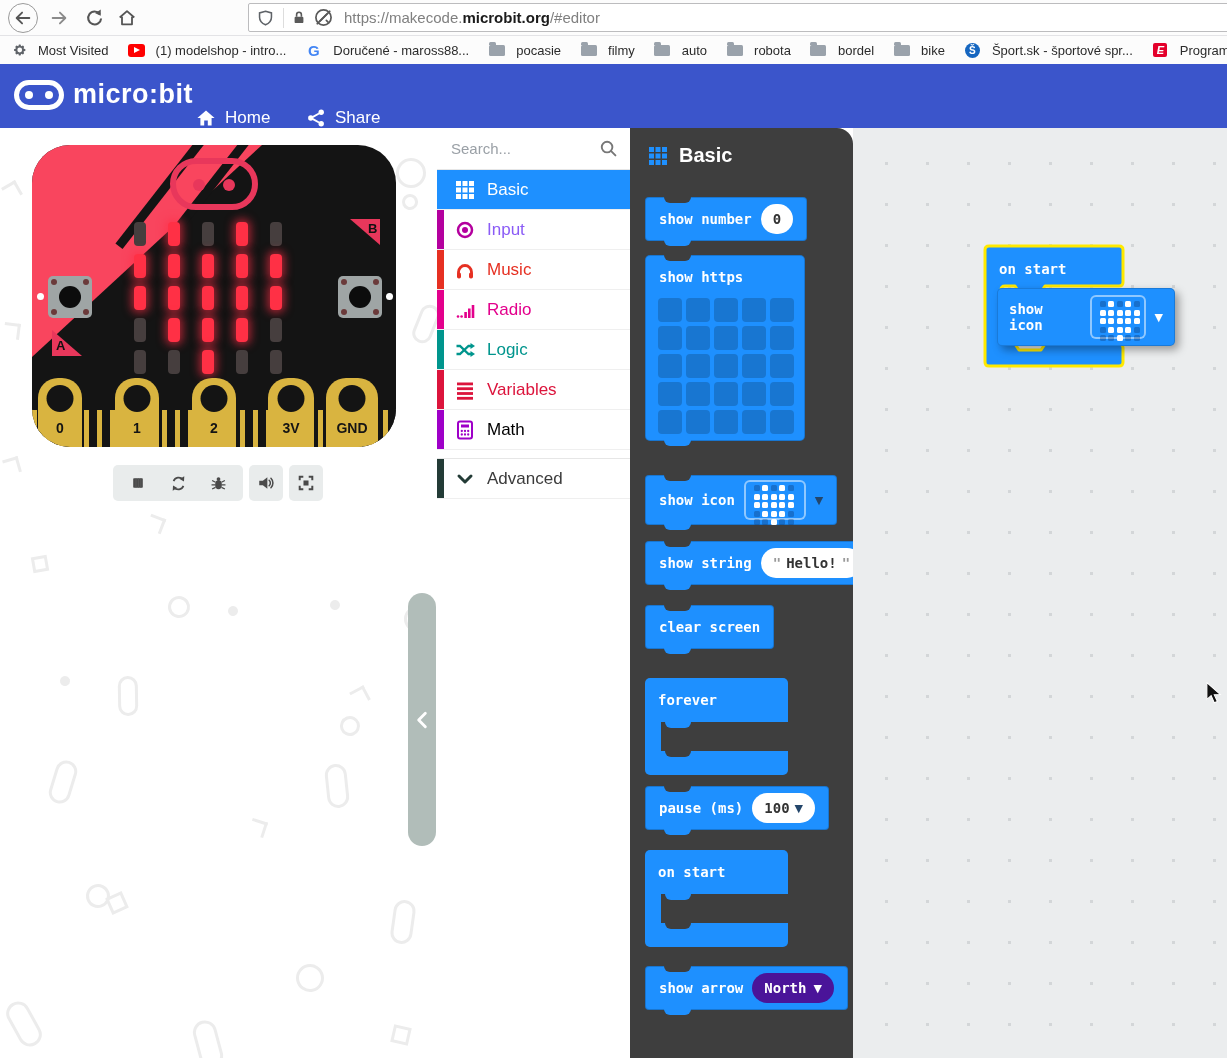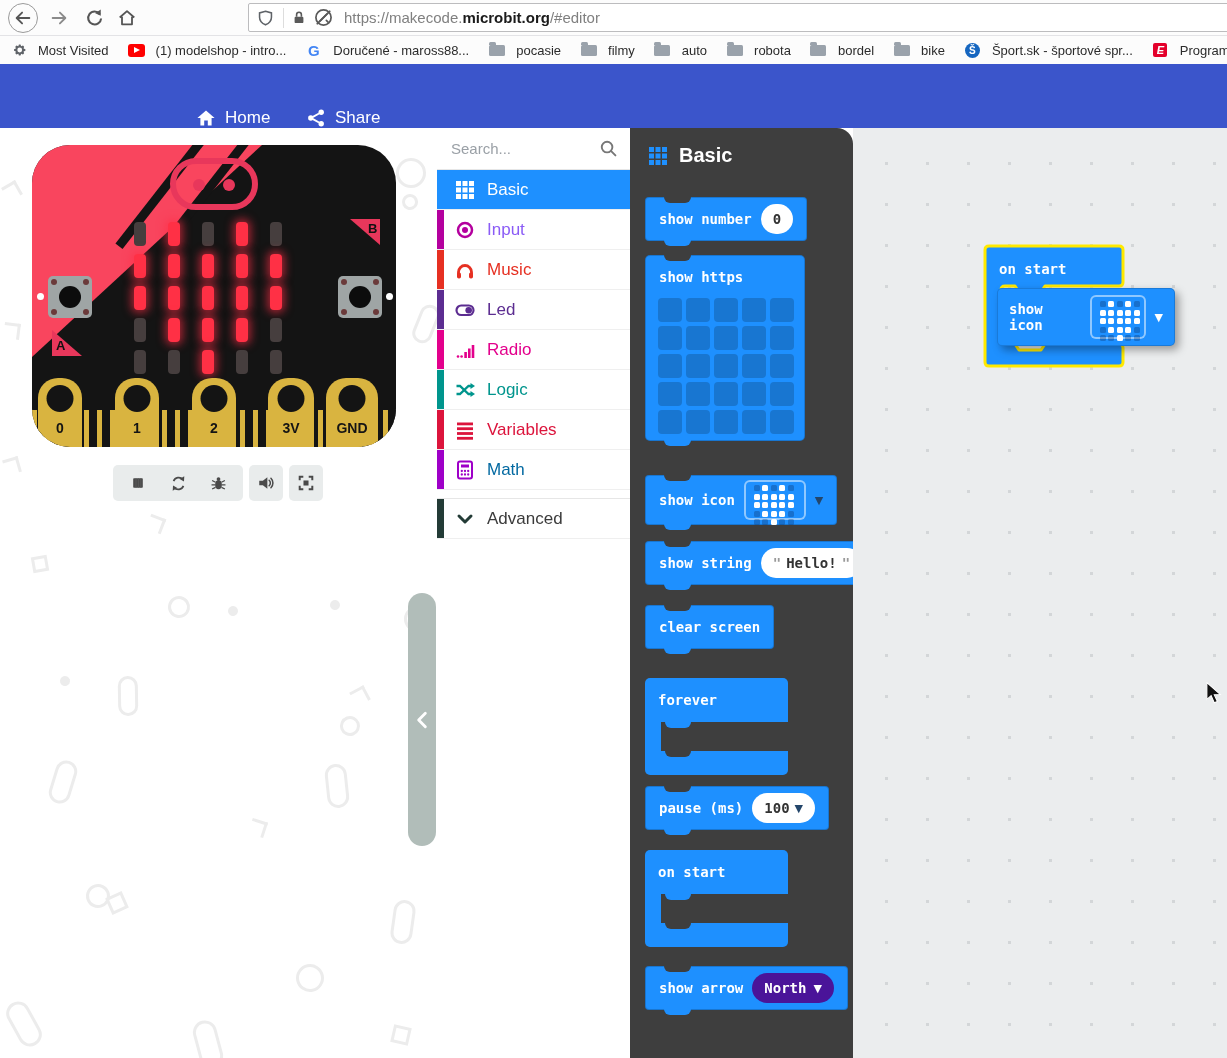--- a/index.html
+++ b/index.html
@@ -296,20 +296,27 @@
       </span>
       <span class="bm-item">
         <span class="bm-icon">
           <span class="i-es">E</span>
         </span>
         <span class="bm-label">Program | Eurosport Pl...</span>
       </span>
     </div>
 
   <div class="header">
+    <div class="brand">
+      <span class="brand-face">
+          <i class="e1"></i>
+          <i class="e2"></i>
+        </span>
+      <span class="brand-text">micro:bit</span>
+    </div>
     <div class="hnav hnav-home">
       <svg width="20" height="20" viewBox="0 0 20 20">
           <path d="M10,2.6 L18.6,10 H15.6 V17.4 H11.8 V12.6 H8.2 V17.4 H4.4 V10 H1.4 Z" fill="#fff"></path>
         </svg>
       <span>Home</span>
     </div>
     <div class="hnav hnav-share">
       <svg width="20" height="20" viewBox="0 0 20 20">
           <circle cx="4.8" cy="10" r="2.7" fill="#fff"></circle>
           <circle cx="15.2" cy="4.3" r="2.7" fill="#fff"></circle>
@@ -525,30 +532,20 @@
             <span class="cat-icon" style="color: rgb(230, 48, 34);">
               <svg width="20" height="20" viewBox="0 0 20 20">
                 <path d="M3.5,14 v-2 a6.5,6.5 0 0 1 13,0 v2" fill="none" stroke="currentColor" stroke-width="2.8" stroke-linecap="round"></path>
                 <rect x="2" y="12.5" width="4" height="6" rx="1.8" fill="currentColor"></rect>
                 <rect x="14" y="12.5" width="4" height="6" rx="1.8" fill="currentColor"></rect>
               </svg>
             </span>
             <span class="cat-label" style="color: rgb(230, 48, 34);">Music</span>
           </div>
           <div class="cat-row">
-            <span class="cat-bar" style="background: rgb(92, 45, 145);"></span>
-            <span class="cat-icon" style="color: rgb(92, 45, 145);">
-              <svg width="20" height="20" viewBox="0 0 20 20">
-                <rect x="1.5" y="5.5" width="17" height="9.5" rx="4.7" fill="none" stroke="currentColor" stroke-width="2.2"></rect>
-                <circle cx="13.7" cy="10.2" r="3.3" fill="currentColor"></circle>
-              </svg>
-            </span>
-            <span class="cat-label" style="color: rgb(92, 45, 145);">Led</span>
-          </div>
-          <div class="cat-row">
             <span class="cat-bar" style="background: rgb(227, 0, 140);"></span>
             <span class="cat-icon" style="color: rgb(227, 0, 140);">
               <svg width="20" height="20" viewBox="0 0 20 20">
                 <g fill="currentColor">
                   <circle cx="3" cy="16.5" r="1.3"></circle>
                   <circle cx="6.6" cy="16.5" r="1.3"></circle>
                   <rect x="9.3" y="12" width="2.6" height="6"></rect>
                   <rect x="13" y="8.5" width="2.6" height="9.5"></rect>
                   <rect x="16.7" y="5" width="2.6" height="13"></rect>
                 </g>
@@ -593,21 +590,21 @@
                 <g fill="currentColor">
                   <circle cx="6.8" cy="11" r="1.15"></circle>
                   <circle cx="10" cy="11" r="1.15"></circle>
                   <circle cx="13.2" cy="11" r="1.15"></circle>
                   <circle cx="6.8" cy="14.5" r="1.15"></circle>
                   <circle cx="10" cy="14.5" r="1.15"></circle>
                   <circle cx="13.2" cy="14.5" r="1.15"></circle>
                 </g>
               </svg>
             </span>
-            <span class="cat-label" style="color: #0369a1;">Math</span>
+            <span class="cat-label" style="color: #000000;">Math</span>
           </div>
         </div>
       <div class="adv-gap"></div>
       <div class="cat-row" id="adv-row">
         <span class="cat-bar" style="background: rgb(35, 59, 54);"></span>
         <span class="cat-icon" id="adv-icon" style="color: rgb(35, 59, 54);">
             <svg width="20" height="20" viewBox="0 0 20 20">
               <path d="M4,7 L10,13 L16,7" fill="none" stroke="currentColor" stroke-width="3" stroke-linecap="round" stroke-linejoin="round"></path>
             </svg>
           </span>

